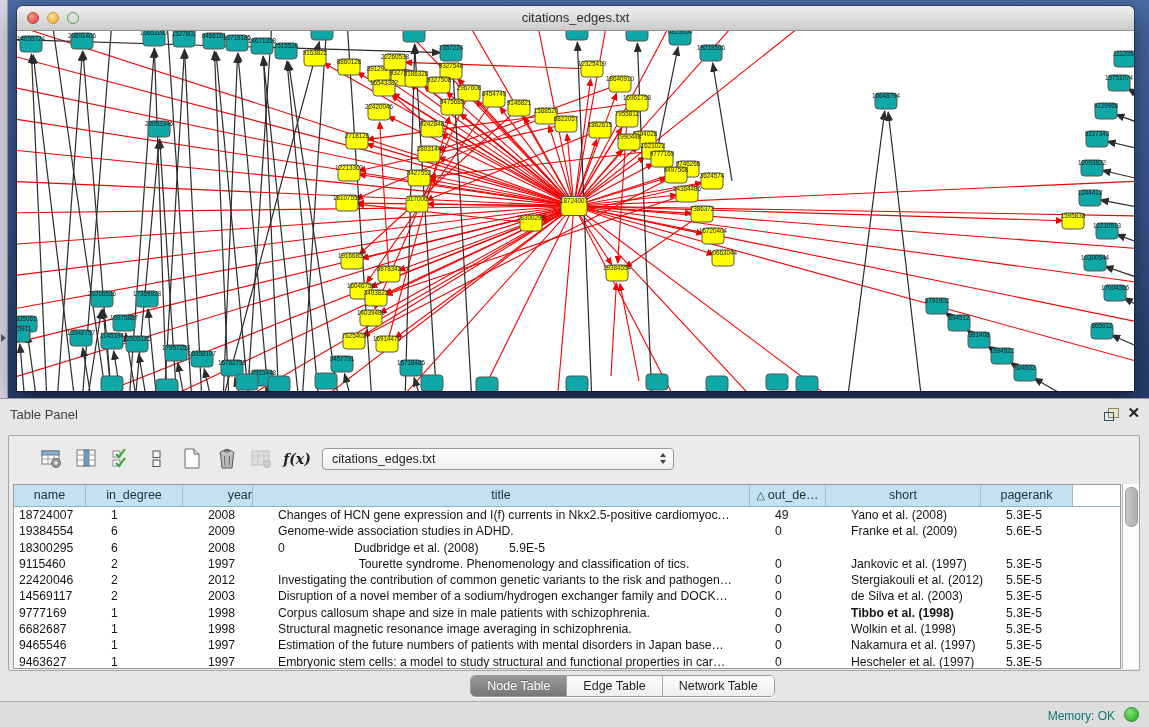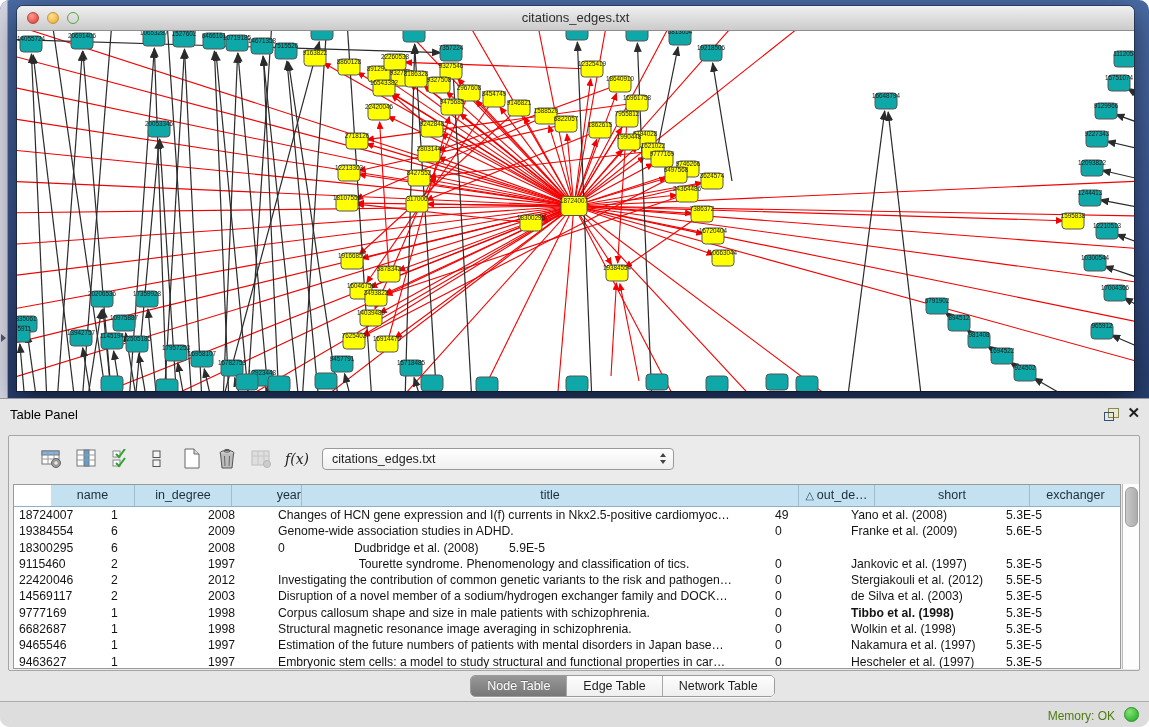--- a/index.html
+++ b/index.html
@@ -1,39 +1,39 @@
 <!DOCTYPE html>
 <html><head>
 <meta charset="utf-8">
 <style>
   html,body{margin:0;padding:0;}
-  .app{position:relative;width:1149px;height:727px;background:#E4E4E4;font-family:"Liberation Sans",sans-serif;overflow:hidden;border-radius:10px;}
+  .app{position:relative;width:1149px;height:727px;background:#E4E4E4;font-family:"Liberation Sans",sans-serif;overflow:hidden;}
   
   .desktop{position:absolute;left:0;top:0;width:1149px;height:398px;background:linear-gradient(180deg,#4A6BA4 0%,#3A5590 55%,#273F6F 100%);}
   .left-strip{position:absolute;left:0;top:0;width:8px;height:398px;background:#D7D7E4;border-right:1px solid #9CA0B8;box-sizing:border-box;}
   .collapse-arrow{position:absolute;left:1px;top:334px;width:0;height:0;border-top:4px solid transparent;border-bottom:4px solid transparent;border-left:5px solid #55566b;}
   .net-window{position:absolute;left:17px;top:6px;width:1117px;height:385px;background:#fff;border-radius:6px 6px 0 0;box-shadow:0 10px 30px rgba(0,0,0,.55),0 0 0 1px rgba(0,0,0,.35);}
   .titlebar{height:24px;background:linear-gradient(#F0F0F0,#CBCBCB);border-bottom:1px solid #8E8E8E;border-radius:6px 6px 0 0;position:relative;}
   .win-title{text-align:center;font-size:13px;color:#2e2e2e;line-height:24px;}
   .tl{position:absolute;top:6px;width:12px;height:12px;border-radius:50%;box-sizing:border-box;}
   .tl-red{left:10px;background:radial-gradient(circle at 35% 30%,#FF9C92,#EC5F55 60%,#C6443B);border:1px solid #B04A42;}
   .tl-yellow{left:30px;background:radial-gradient(circle at 35% 30%,#FFE09A,#F5BF4F 60%,#D69E35);border:1px solid #C09A3E;}
   .tl-green{left:50px;background:radial-gradient(circle at 35% 30%,#A5E58F,#61C554 60%,#47A03B;);border:1px solid #58A348;}
   .canvas{position:absolute;left:0;top:25px;width:1117px;height:360px;background:#ffffff;overflow:hidden;}
   .canvas svg{display:block;}
   
   .table-panel{position:absolute;left:0;top:398px;width:1149px;height:329px;background:#E6E6E6;border-top:1px solid #98989E;box-sizing:border-box;}
-  .tp-title{position:absolute;left:10px;top:8px;font-size:13px;color:#000000;}
+  .tp-title{position:absolute;left:10px;top:8px;font-size:13px;color:#404040;}
   .tp-float{position:absolute;right:30px;top:9px;width:15px;height:13px;cursor:pointer;}
   .tp-float .sq1{position:absolute;left:4px;top:0;width:9px;height:8px;border:1px solid #8a8a55;background:#e9e9d2;}
   .tp-float .sq2{position:absolute;left:0;top:4px;width:8px;height:7px;border:1px solid #35507a;background:transparent;}
   .tp-close{position:absolute;right:9px;top:5px;font-size:15px;font-weight:bold;color:#1f1f1f;cursor:pointer;line-height:18px;}
   .tp-content{position:absolute;left:8px;top:36px;width:1132px;height:236px;background:#EBEBEB;border:1px solid #A5A5A5;border-radius:2px;box-sizing:border-box;}
   .tp-toolbar{position:absolute;left:0;top:0;height:46px;width:100%;display:flex;align-items:center;}
-  .tbtn{width:26px;height:24px;margin-left:9px;display:flex;align-items:center;justify-content:center;cursor:pointer;border-radius:3px;}
+  .tbtn{width:26px;height:24px;margin-left:9px;display:flex;align-items:center;justify-content:center;cursor:pointer;border-radius:3px;font-weight:bold;}
   .tbtn:first-child{margin-left:30px;}
   .fx{font-family:"DejaVu Serif",serif;font-style:italic;font-size:14px;color:#222;}
   .combo{position:relative;width:352px;height:22px;margin-left:12px;background:linear-gradient(#FFFFFF,#EFEFEF);border:1px solid #9A9A9A;border-radius:4px;font-size:12.5px;color:#1c1c1c;line-height:21px;padding:0 22px 0 9px;box-sizing:border-box;cursor:pointer;white-space:nowrap;overflow:hidden;}
   .combo-arrows{position:absolute;right:7px;top:4px;}
   .combo-arrows div{width:0;height:0;border-left:3.5px solid transparent;border-right:3.5px solid transparent;}
   .arr-up{border-bottom:4px solid #444;margin-bottom:2.5px;}
   .arr-dn{border-top:4px solid #444;}
   .tbl{position:absolute;left:4px;top:48px;width:1108px;height:185px;background:#fff;border:1px solid #9A9A9A;box-sizing:border-box;overflow:hidden;}
   .thead{display:flex;height:21px;border-bottom:1px solid #8FB0C4;}
   .th{background:#C3E1F1;border-right:1px solid #9FBDCE;box-sizing:border-box;font-size:12.5px;color:#1c2f3a;text-align:center;line-height:20px;overflow:hidden;white-space:nowrap;cursor:pointer;flex:none;}
@@ -41,21 +41,21 @@
   .trow{display:flex;height:16.3px;cursor:default;}
   .td{flex:none;font-size:12.2px;color:#141414;line-height:16.3px;padding-left:5px;box-sizing:border-box;white-space:nowrap;overflow:hidden;}
   .vscroll{position:absolute;right:0;top:48px;width:17px;height:185px;border-left:1px solid #BBB;box-sizing:border-box;background:#FDFDFD;}
   .vthumb{position:absolute;left:2px;top:3px;width:11px;height:38px;border-radius:6px;background:linear-gradient(90deg,#C9C9C9,#ADADAD);border:1px solid #9D9D9D;cursor:pointer;}
   .tabbar{position:absolute;left:0;top:276px;width:100%;display:flex;justify-content:center;padding-left:48px;}
   .segctl{display:inline-flex;border:1px solid #9B9B9B;border-radius:5px;overflow:hidden;background:#FBFBFB;box-shadow:0 1px 0 rgba(255,255,255,.7);}
   .seg{padding:0 16px;font-size:12.5px;line-height:20px;color:#1e1e1e;border-right:1px solid #A8A8A8;cursor:pointer;background:linear-gradient(#FDFDFD,#EFEFEF);}
   .seg:last-child{border-right:none;}
   .seg.selected{background:linear-gradient(#989898,#777777);color:#fff;text-shadow:0 -1px 0 rgba(0,0,0,.25);}
   .statusbar{position:absolute;left:0;top:302px;width:100%;height:27px;border-top:1px solid #ACACAC;background:#DDDDDD;box-sizing:border-box;}
-  .mem{position:absolute;right:34px;top:7px;font-size:12px;color:#4d7c0f;}
+  .mem{position:absolute;right:34px;top:7px;font-size:12px;color:#0f766e;}
   .memdot{position:absolute;right:10px;top:5px;width:15px;height:15px;border-radius:50%;background:radial-gradient(circle at 35% 30%,#86E274,#3CBE3C 65%,#2E9E2E);border:1px solid #2C8F2C;box-sizing:border-box;cursor:pointer;}
 </style>
 </head>
 <body>
 
 <div class="app">
 
   <div class="desktop">
     <div class="left-strip"></div>
     <div class="collapse-arrow"></div>
@@ -531,27 +531,27 @@
           <span>citations_edges.txt</span>
           <div class="combo-arrows">
             <div class="arr-up"></div>
               <div class="arr-dn"></div>
           </div>
         </div>
       </div>
 
       <div class="tbl">
         <div class="thead" id="thead">
-            <div class="th" style="width: 84px; margin-left: 37px;"><span>name</span></div>
+            <div class="th" style="width: 72px;"><span>name</span></div>
             <div class="th" style="width: 97px;"><span>in_degree</span></div>
             <div class="th" style="width: 70px; text-align: right;"><span>year</span></div>
             <div class="th" style="width: 497px;"><span>title</span></div>
             <div class="th" style="width: 76px;"><span class="sorttri">△</span><span>out_de…</span></div>
             <div class="th" style="width: 155px;"><span>short</span></div>
-            <div class="th" style="width: 92px;"><span>exchanger</span></div>
+            <div class="th" style="width: 92px;"><span>pagerank</span></div>
           </div>
         <div id="tbody">
             <div class="trow">
               <div class="td" style="width: 92px;">18724007</div>
               <div class="td" style="width: 97px;">1</div>
               <div class="td" style="width: 70px;">2008</div>
               <div class="td" style="width: 497px;">Changes of HCN gene expression and I(f) currents in Nkx2.5-positive cardiomyoc…</div>
               <div class="td" style="width: 76px;">49</div>
               <div class="td" style="width: 155px;">Yano et al. (2008)</div>
               <div class="td" style="width: 92px;">5.3E-5</div>

